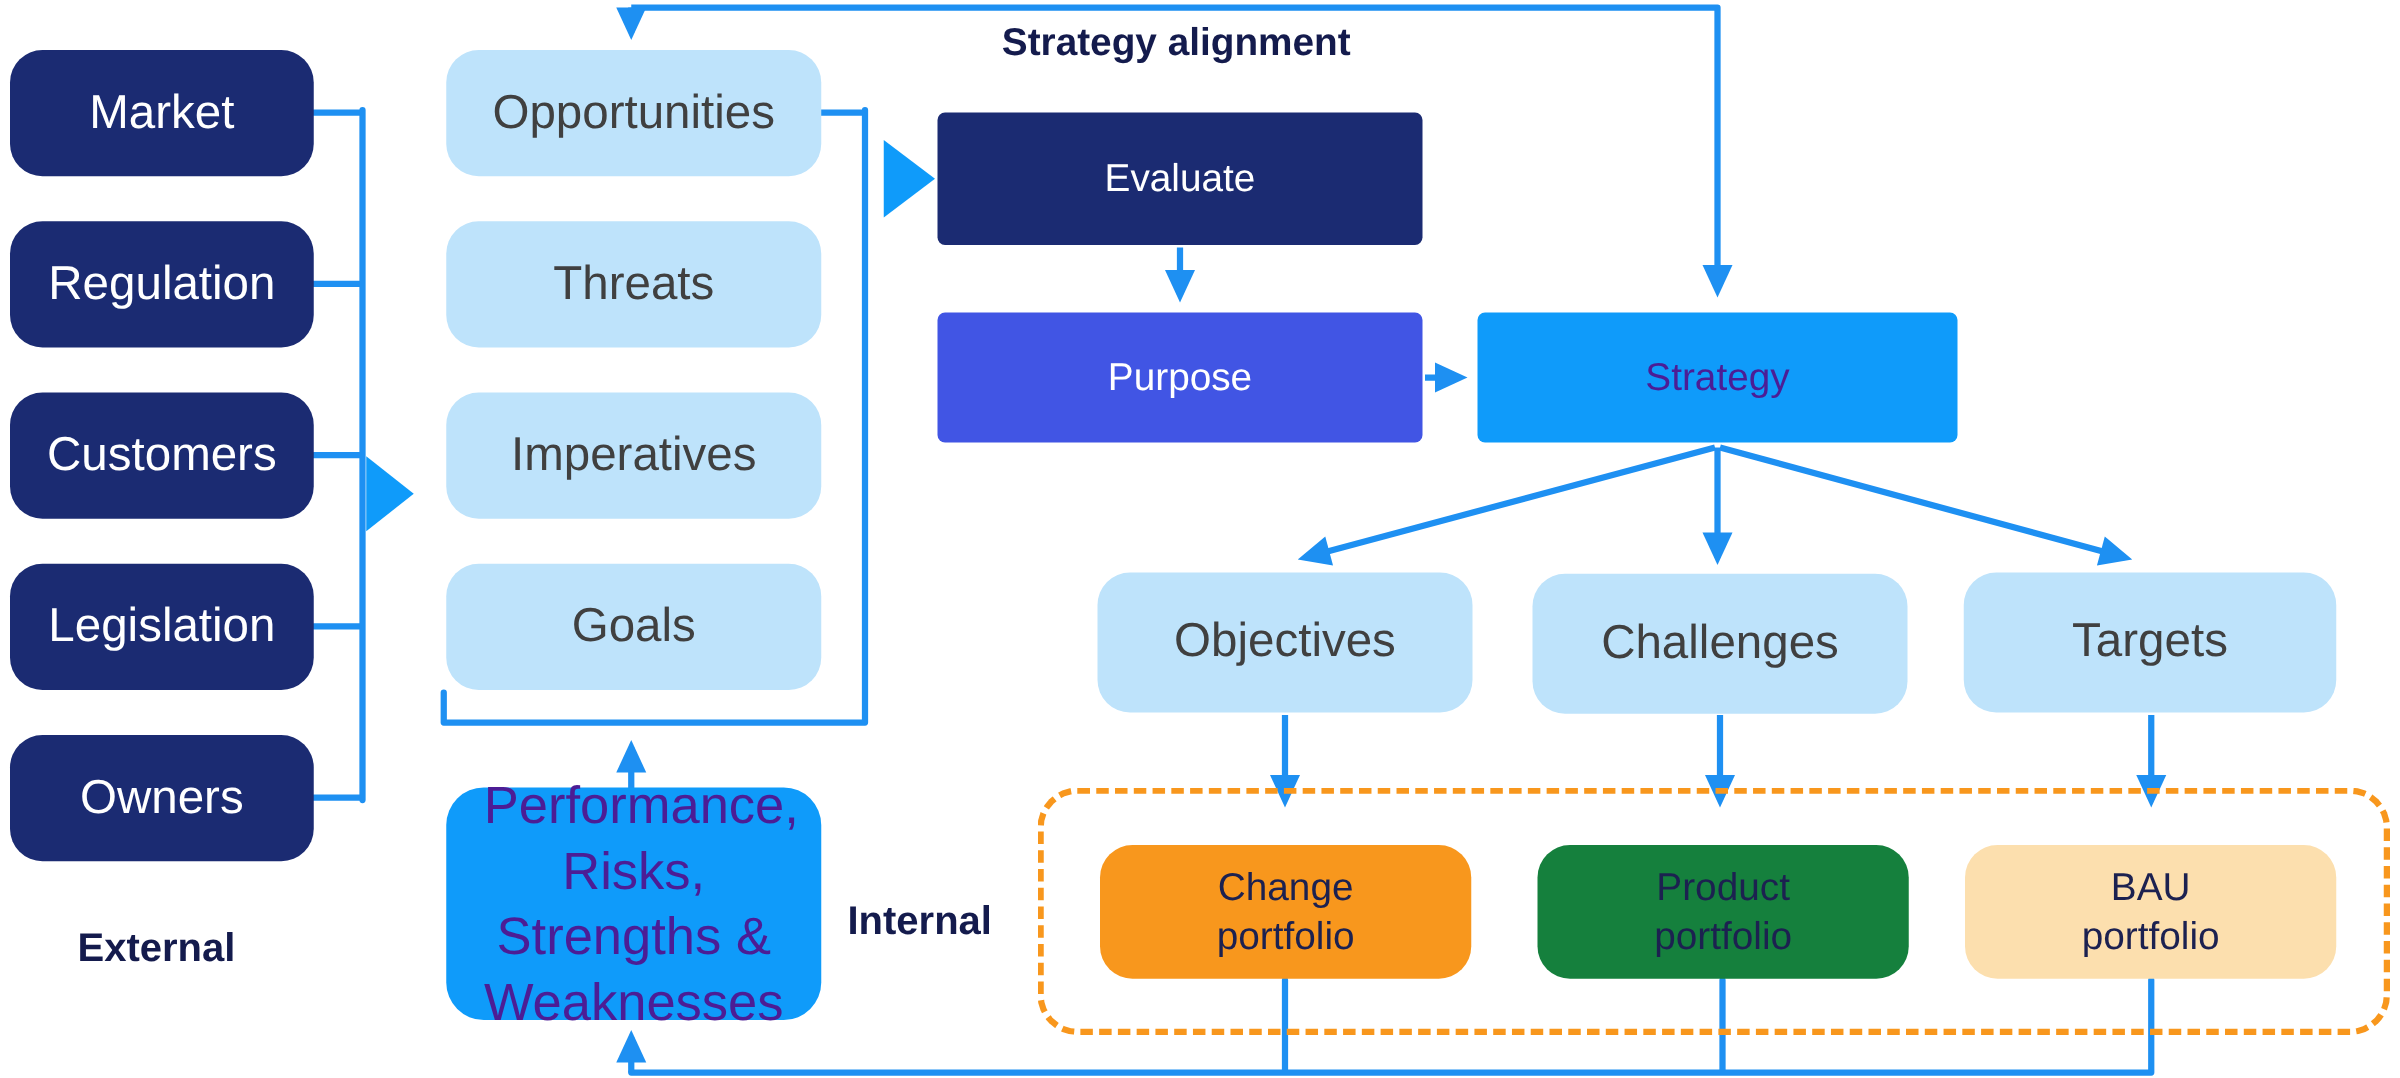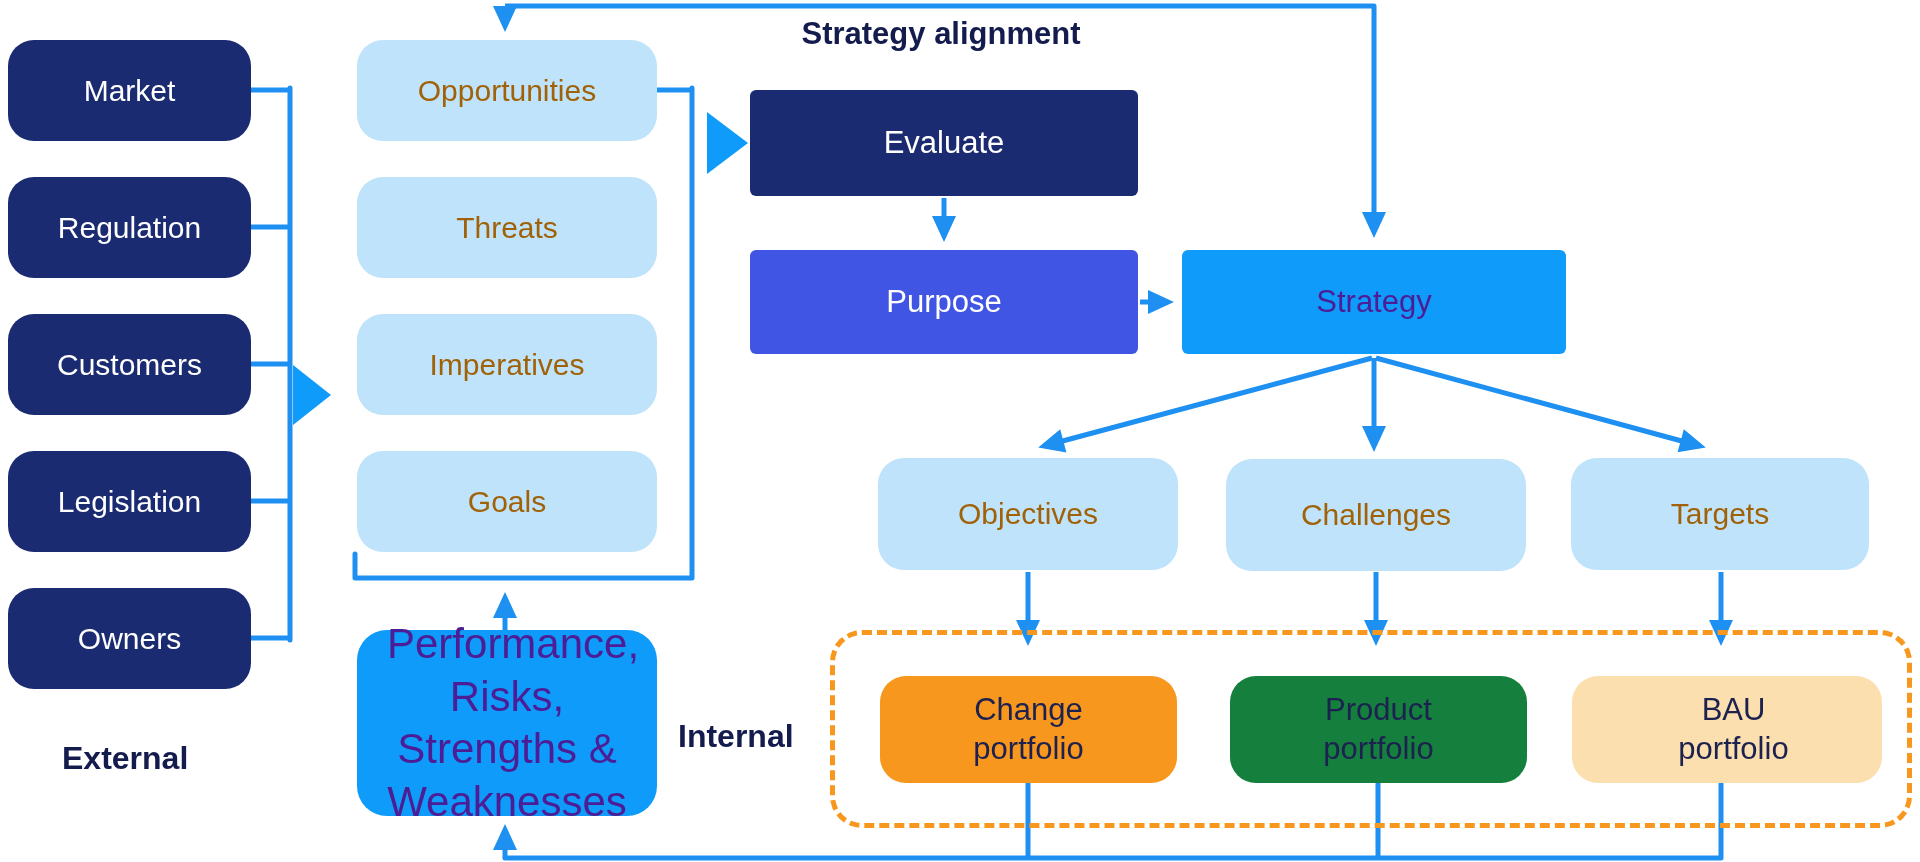--- a/index.html
+++ b/index.html
@@ -1,28 +1,28 @@
 <!DOCTYPE html>
 <html><head>
 <meta charset="utf-8">
 <style>
   html,body{margin:0;padding:0;background:#ffffff;}
   body{font-family:"Liberation Sans",sans-serif;}
   #stage{position:relative;width:1920px;height:862px;background:#ffffff;overflow:hidden;}
   svg.wires{position:absolute;left:0;top:0;width:1920px;height:862px;pointer-events:none;}
 
   .box{position:absolute;display:flex;align-items:center;justify-content:center;
-       text-align:center;border-radius:26px;font-size:30px;line-height:1.25;}
+       text-align:center;border-radius:26px;font-size:38px;line-height:1.25;}
   .navy{background:#1b2b72;color:#ffffff;}
-  .lblue{background:#bee3fb;color:#a16207;}
+  .lblue{background:#bee3fb;color:#404040;}
   .bblue{background:#0f9bfa;color:#4c1d95;border-radius:30px;}
   .royal{background:#4155e4;color:#ffffff;border-radius:30px;}
   .orange1{background:#f8971d;color:#1c2150;}
   .orange2{background:#15803d;color:#1c2150;}
-  .orange3{background:#fcdfae;color:#1c2150;padding-left:13px;}
+  .orange3{background:#fcdfae;color:#1c2150;}
 
   
   .ext{left:8px;width:243px;height:101px;}
   
   .int{left:357px;width:300px;height:101px;}
 
   .flowbox{border-radius:6px;font-size:31px;}
 
   .caption{position:absolute;font-weight:700;color:#141b4d;font-size:32px;}
   .title{position:absolute;font-weight:700;color:#141b4d;font-size:31px;width:400px;text-align:center;}

